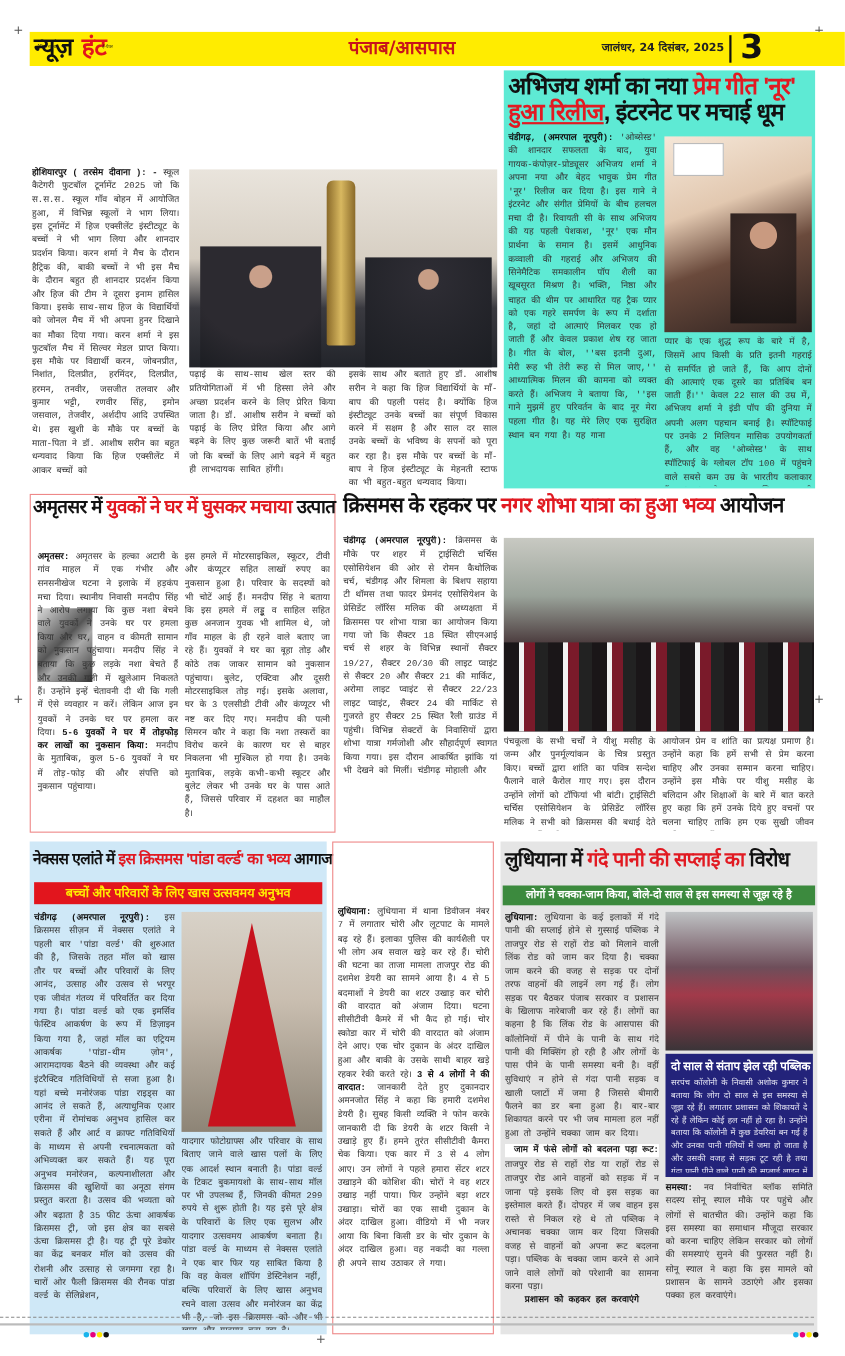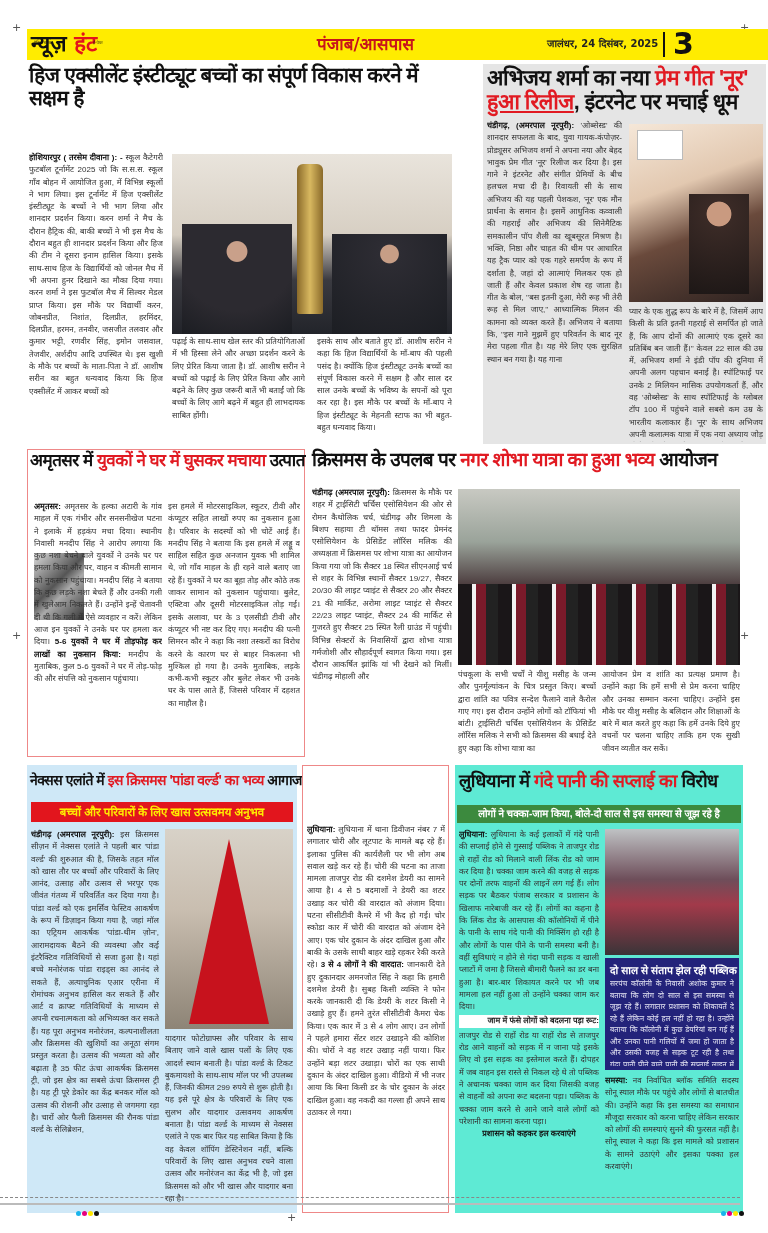--- a/index.html
+++ b/index.html
@@ -12,21 +12,21 @@
 .logo{left:4px;top:1px;font-size:22px;font-weight:bold;line-height:28px;white-space:nowrap}
 .logo .a{color:#111}.logo .b{color:#e3141c}
 .logo .sm{position:absolute;font-size:4px;top:-1px;color:#111;font-weight:normal}
 .section{left:290px;top:2px;font-size:17px;font-weight:bold;color:#c8141b;line-height:26px}
 .dateline{left:520px;top:8px;font-size:10px;font-weight:bold;color:#222;line-height:14px}
 .pgsep{left:636px;top:3px;width:2px;height:25px;background:#111}
 .pgnum{left:646px;top:-3px;font-size:30px;font-weight:bold;color:#111;line-height:36px}
 
 .hl{font-family:"Liberation Sans",sans-serif;font-weight:bold;letter-spacing:-0.5px;color:#111;line-height:1.12;transform-origin:left top}
 .hl .r{color:#e11a22}
-.body{font-family:Liberation Sans, sans-serif;font-size:8px;line-height:12.3px;color:#333;text-align:justify;overflow:hidden}
+.body{font-family:Liberation Mono, monospace;font-size:8px;line-height:12.3px;color:#333;text-align:justify;overflow:hidden}
 .body b{color:#111}
 .photo{overflow:hidden}
 .strip{font-family:"Liberation Sans",sans-serif;font-weight:bold;text-align:center;white-space:nowrap;overflow:hidden}
 .rule-red{border:1.5px solid #e88}
 .dash{border-top:1px dashed #888}
 .cmyk span{display:inline-block;width:5px;height:5px;border-radius:50%;margin-right:1px}
 </style>
 </head>
 <body>
 
@@ -44,40 +44,39 @@
     <span class="b">हंट</span>
   </div>
   <div class="abs section">पंजाब/आसपास</div>
   <div class="abs dateline">जालंधर, 24 दिसंबर, 2025</div>
   <div class="abs pgsep"></div>
   <div class="abs pgnum">3</div>
 </div>
 
 <div class="abs" style="left:27px;top:64px;width:428px;height:380px">
   <div class="hl abs" style="left:2px;top:0;width:430px;font-size:20.5px">
-    <div>हिज एक्सीलेंट इंस्टीट्यूट बच्चों का संपूर्ण विकास करने में सक्षम है</div>
   </div>
   <div class="abs body" style="left:2px;top:88px;width:134px;height:290px">
     <b>होशियारपुर ( तरसेम दीवाना ): -</b>
     <span>स्कूल कैटेगरी फुटबॉल टूर्नामेंट 2025 जो कि स.स.स. स्कूल गाँव बोहन में आयोजित हुआ, में विभिन्न स्कूलों ने भाग लिया। इस टूर्नामेंट में हिज एक्सीलेंट इंस्टीट्यूट के बच्चों ने भी भाग लिया और शानदार प्रदर्शन किया। करन शर्मा ने मैच के दौरान हैट्रिक की, बाकी बच्चों ने भी इस मैच के दौरान बहुत ही शानदार प्रदर्शन किया और हिज की टीम ने दूसरा इनाम हासिल किया। इसके साथ-साथ हिज के विद्यार्थियों को जोनल मैच में भी अपना हुनर दिखाने का मौका दिया गया। करन शर्मा ने इस फुटबॉल मैच में सिल्वर मेडल प्राप्त किया। इस मौके पर विद्यार्थी करन, जोबनप्रीत, निशांत, दिलप्रीत, हरमिंदर, दिलप्रीत, हरमन, तनवीर, जसजीत तलवार और कुमार भट्टी, रणवीर सिंह, इमोन जसवाल, तेजवीर, अर्शदीप आदि उपस्थित थे। इस खुशी के मौके पर बच्चों के माता-पिता ने डॉ. आशीष सरीन का बहुत धन्यवाद किया कि हिज एक्सीलेंट में आकर बच्चों को</span>
   </div>
   <div class="abs photo" style="left:145px;top:90px;width:280px;height:180px;background:linear-gradient(180deg,#e9e4dc 0%,#d7cfc3 45%,#3a3a40 70%,#22242a 100%)">
     <div class="abs" style="left:125px;top:10px;width:26px;height:150px;background:linear-gradient(90deg,#8a6a2a,#d8b860,#8a6a2a);border-radius:6px 6px 2px 2px"></div>
     <div class="abs" style="left:10px;top:70px;width:110px;height:110px;background:radial-gradient(circle at 50% 25%,#c9a08a 10%,#2c2a30 11%,#2c2a30 60%,#1b1d22 100%)"></div>
     <div class="abs" style="left:160px;top:80px;width:115px;height:100px;background:radial-gradient(circle at 50% 20%,#c79e86 9%,#2d2c33 10%,#1c1e23 100%)"></div>
   </div>
   <div class="abs body" style="left:145px;top:272px;width:133px;height:108px">
     <span>पढ़ाई के साथ-साथ खेल स्तर की प्रतियोगिताओं में भी हिस्सा लेने और अच्छा प्रदर्शन करने के लिए प्रेरित किया जाता है। डॉ. आशीष सरीन ने बच्चों को पढ़ाई के लिए प्रेरित किया और आगे बढ़ने के लिए कुछ जरूरी बातें भी बताईं जो कि बच्चों के लिए आगे बढ़ने में बहुत ही लाभदायक साबित होंगी।</span>
   </div>
   <div class="abs body" style="left:290px;top:272px;width:135px;height:108px">
     <span>इसके साथ और बताते हुए डॉ. आशीष सरीन ने कहा कि हिज विद्यार्थियों के माँ-बाप की पहली पसंद है। क्योंकि हिज इंस्टीट्यूट उनके बच्चों का संपूर्ण विकास करने में सक्षम है और साल दर साल उनके बच्चों के भविष्य के सपनों को पूरा कर रहा है। इस मौके पर बच्चों के माँ-बाप ने हिज इंस्टीट्यूट के मेहनती स्टाफ का भी बहुत-बहुत धन्यवाद किया।</span>
   </div>
 </div>
 
-<div class="abs" style="left:483px;top:64px;width:283px;height:380px;background:#e5e5e5">
+<div class="abs" style="left:458px;top:64px;width:283px;height:380px;background:#5eead4">
   <div class="hl abs" style="left:4px;top:2px;width:280px;font-size:21.5px">
     <div><span>अभिजय शर्मा का नया </span><span class="r">प्रेम गीत 'नूर'</span></div>
     <div><span class="r" style="text-decoration:underline">हुआ रिलीज</span><span>, इंटरनेट पर मचाई धूम</span></div>
   </div>
   <div class="abs body" style="left:4px;top:56px;width:135px;height:322px">
     <b>चंडीगढ़, (अमरपाल नूरपुरी):</b>
     <span>'ओब्सेस्ड' की शानदार सफलता के बाद, युवा गायक-कंपोज़र-प्रोड्यूसर अभिजय शर्मा ने अपना नया और बेहद भावुक प्रेम गीत 'नूर' रिलीज कर दिया है। इस गाने ने इंटरनेट और संगीत प्रेमियों के बीच हलचल मचा दी है। रिवायती सी के साथ अभिजय की यह पहली पेशकश, 'नूर' एक मौन प्रार्थना के समान है। इसमें आधुनिक कव्वाली की गहराई और अभिजय की सिनेमैटिक समकालीन पॉप शैली का खूबसूरत मिश्रण है। भक्ति, निष्ठा और चाहत की थीम पर आधारित यह ट्रैक प्यार को एक गहरे समर्पण के रूप में दर्शाता है, जहां दो आत्माएं मिलकर एक हो जाती हैं और केवल प्रकाश शेष रह जाता है। गीत के बोल, ''बस इतनी दुआ, मेरी रूह भी तेरी रूह से मिल जाए,'' आध्यात्मिक मिलन की कामना को व्यक्त करते हैं। अभिजय ने बताया कि, ''इस गाने मुझमें हुए परिवर्तन के बाद नूर मेरा पहला गीत है। यह मेरे लिए एक सुरक्षित स्थान बन गया है। यह गाना</span>
   </div>
   <div class="abs photo" style="left:146px;top:60px;width:134px;height:178px;background:linear-gradient(160deg,#f5e7d8 0%,#e2c8b0 35%,#6a4a3c 60%,#2d2220 100%)">
     <div class="abs" style="left:8px;top:6px;width:46px;height:30px;background:#fff;border:1px solid #bbb"></div>
@@ -99,21 +98,21 @@
     <b>5-6 युवकों ने घर में तोड़फोड़ कर लाखों का नुकसान किया:</b>
     <span>मनदीप के मुताबिक, कुल 5-6 युवकों ने घर में तोड़-फोड़ की और संपत्ति को नुकसान पहुंचाया।</span>
   </div>
   <div class="abs body" style="left:140px;top:51px;width:132px;height:254px">
     <span>इस हमले में मोटरसाइकिल, स्कूटर, टीवी और कंप्यूटर सहित लाखों रुपए का नुकसान हुआ है। परिवार के सदस्यों को भी चोटें आई हैं। मनदीप सिंह ने बताया कि इस हमले में लड्डू व साहिल सहित कुछ अनजान युवक भी शामिल थे, जो गाँव माहल के ही रहने वाले बताए जा रहे हैं। युवकों ने घर का बूहा तोड़ और कोठे तक जाकर सामान को नुकसान पहुंचाया। बुलेट, एक्टिवा और दूसरी मोटरसाइकिल तोड़ गई। इसके अलावा, घर के 3 एलसीडी टीवी और कंप्यूटर भी नष्ट कर दिए गए। मनदीप की पत्नी सिमरन कौर ने कहा कि नशा तस्करों का विरोध करने के कारण घर से बाहर निकलना भी मुश्किल हो गया है। उनके मुताबिक, लड़के कभी-कभी स्कूटर और बुलेट लेकर भी उनके घर के पास आते हैं, जिससे परिवार में दहशत का माहौल है।</span>
   </div>
 </div>
 
 <div class="abs" style="left:310px;top:449px;width:432px;height:308px">
   <div class="hl abs" style="left:2px;top:0;width:430px;font-size:19px;white-space:nowrap">
-    <span>क्रिसमस के उपलब पर </span><span class="r">नगर शोभा यात्रा का हुआ भव्य</span><span> आयोजन</span>
+    <span>क्रिसमस के रहकर पर </span><span class="r">नगर शोभा यात्रा का हुआ भव्य</span><span> आयोजन</span>
   </div>
   <div class="abs body" style="left:2px;top:38px;width:140px;height:268px">
     <b>चंडीगढ़ (अमरपाल नूरपुरी):</b>
     <span>क्रिसमस के मौके पर शहर में ट्राईसिटी चर्चिस एसोसियेशन की ओर से रोमन कैथोलिक चर्च, चंडीगढ़ और शिमला के बिशप सहाया टी थॉमस तथा फादर प्रेमनंद एसोसियेशन के प्रेसिडेंट लॉरिंस मलिक की अध्यक्षता में क्रिसमस पर शोभा यात्रा का आयोजन किया गया जो कि सैक्टर 18 स्थित सीएनआई चर्च से शहर के विभिन्न स्थानों सैक्टर 19/27, सैक्टर 20/30 की लाइट प्वाइंट से सैक्टर 20 और सैक्टर 21 की मार्किट, अरोमा लाइट प्वाइंट से सैक्टर 22/23 लाइट प्वाइंट, सैक्टर 24 की मार्किट से गुजरते हुए सैक्टर 25 स्थित रैली ग्राउंड में पहुंची। विभिन्न सेक्टरों के निवासियों द्वारा शोभा यात्रा गर्मजोशी और सौहार्दपूर्ण स्वागत किया गया। इस दौरान आकर्षित झांकि यां भी देखने को मिलीं। चंडीगढ़ मोहाली और</span>
   </div>
   <div class="abs photo" style="left:148px;top:40px;width:282px;height:176px;background:linear-gradient(180deg,#c8c9c2 0%,#9aa39a 30%,#4a3a3c 55%,#2a2226 100%)">
     <div class="abs" style="left:0;top:95px;width:282px;height:81px;background:repeating-linear-gradient(90deg,#1a1618 0 14px,#f2f2f2 14px 18px,#7a1a2a 18px 28px,#222 28px 40px)"></div>
   </div>
   <div class="abs body" style="left:148px;top:220px;width:138px;height:86px">
     <span>पंचकूला के सभी चर्चों ने यीशु मसीह के जन्म और पुनर्मूल्यांकन के चित्र प्रस्तुत किए। बच्चों द्वारा शांति का पवित्र सन्देश फैलाने वाले कैरोल गाए गए। इस दौरान उन्होंने लोगों को टॉफियां भी बांटी। ट्राईसिटी चर्चिस एसोसियेशन के प्रेसिडेंट लॉरिंस मलिक ने सभी को क्रिसमस की बधाई देते हुए कहा कि शोभा यात्रा का</span>
@@ -142,21 +141,21 @@
 
 <div class="abs rule-red" style="left:302px;top:765px;width:147px;height:448px">
   <div class="abs body" style="left:4px;top:58px;width:138px;height:386px">
     <b>लुधियाना:</b>
     <span>लुधियाना में थाना डिवीजन नंबर 7 में लगातार चोरी और लूटपाट के मामले बढ़ रहे हैं। इलाका पुलिस की कार्यशैली पर भी लोग अब सवाल खड़े कर रहे हैं। चोरी की घटना का ताजा मामला ताजपुर रोड की दशमेश डेयरी का सामने आया है। 4 से 5 बदमाशों ने डेयरी का शटर उखाड़ कर चोरी की वारदात को अंजाम दिया। घटना सीसीटीवी कैमरे में भी कैद हो गई। चोर स्कोडा कार में चोरी की वारदात को अंजाम देने आए। एक चोर दुकान के अंदर दाखिल हुआ और बाकी के उसके साथी बाहर खड़े रहकर रेकी करते रहे।</span>
     <b>3 से 4 लोगों ने की वारदात:</b>
     <span>जानकारी देते हुए दुकानदार अमनजोत सिंह ने कहा कि हमारी दशमेश डेयरी है। सुबह किसी व्यक्ति ने फोन करके जानकारी दी कि डेयरी के शटर किसी ने उखाड़े हुए हैं। हमने तुरंत सीसीटीवी कैमरा चेक किया। एक कार में 3 से 4 लोग आए। उन लोगों ने पहले हमारा सेंटर शटर उखाड़ने की कोशिश की। चोरों ने वह शटर उखाड़ नहीं पाया। फिर उन्होंने बड़ा शटर उखाड़ा। चोरों का एक साथी दुकान के अंदर दाखिल हुआ। वीडियो में भी नजर आया कि बिना किसी डर के चोर दुकान के अंदर दाखिल हुआ। वह नकदी का गल्ला ही अपने साथ उठाकर ले गया।</span>
   </div>
 </div>
 
-<div class="abs" style="left:455px;top:765px;width:288px;height:448px;background:#5eead4">
+<div class="abs" style="left:455px;top:765px;width:288px;height:448px;background:#e5e5e5">
   <div class="hl abs" style="left:4px;top:6px;width:284px;font-size:18px;white-space:nowrap">
     <span>लुधियाना में </span><span class="r">गंदे पानी की सप्लाई का</span><span> विरोध</span>
   </div>
   <div class="abs strip" style="left:2px;top:40px;width:284px;height:18px;background:#3c8a3e;color:#fff;font-size:10px;line-height:18px">लोगों ने चक्का-जाम किया, बोले-दो साल से इस समस्या से जूझ रहे है</div>
   <div class="abs body" style="left:4px;top:64px;width:140px;height:380px">
     <b>लुधियाना:</b>
     <span>लुधियाना के कई इलाकों में गंदे पानी की सप्लाई होने से गुस्साई पब्लिक ने ताजपुर रोड से राहों रोड को मिलाने वाली लिंक रोड को जाम कर दिया है। चक्का जाम करने की वजह से सड़क पर दोनों तरफ वाहनों की लाइनें लग गई हैं। लोग सड़क पर बैठकर पंजाब सरकार व प्रशासन के खिलाफ नारेबाजी कर रहे हैं। लोगों का कहना है कि लिंक रोड के आसपास की कॉलोनियों में पीने के पानी के साथ गंदे पानी की मिक्सिंग हो रही है और लोगों के पास पीने के पानी समस्या बनी है। वहीं सुविधाएं न होने से गंदा पानी सड़क व खाली प्लाटों में जमा है जिससे बीमारी फैलने का डर बना हुआ है। बार-बार शिकायत करने पर भी जब मामला हल नहीं हुआ तो उन्होंने चक्का जाम कर दिया।</span><br>
     <b style="display:block;text-align:right;color:#222;background:#fff;margin:2px 0">जाम में फंसे लोगों को बदलना पड़ा रूट:</b>
     <span>ताजपुर रोड से राहों रोड या राहों रोड से ताजपुर रोड आने वाहनों को सड़क में न जाना पड़े इसके लिए वो इस सड़क का इस्तेमाल करते हैं। दोपहर में जब वाहन इस रास्ते से निकल रहे थे तो पब्लिक ने अचानक चक्का जाम कर दिया जिसकी वजह से वाहनों को अपना रूट बदलना पड़ा। पब्लिक के चक्का जाम करने से आने जाने वाले लोगों को परेशानी का सामना करना पड़ा।</span><br>
     <b style="display:block;text-align:center">प्रशासन को कहकर हल करवाएंगे</b>

